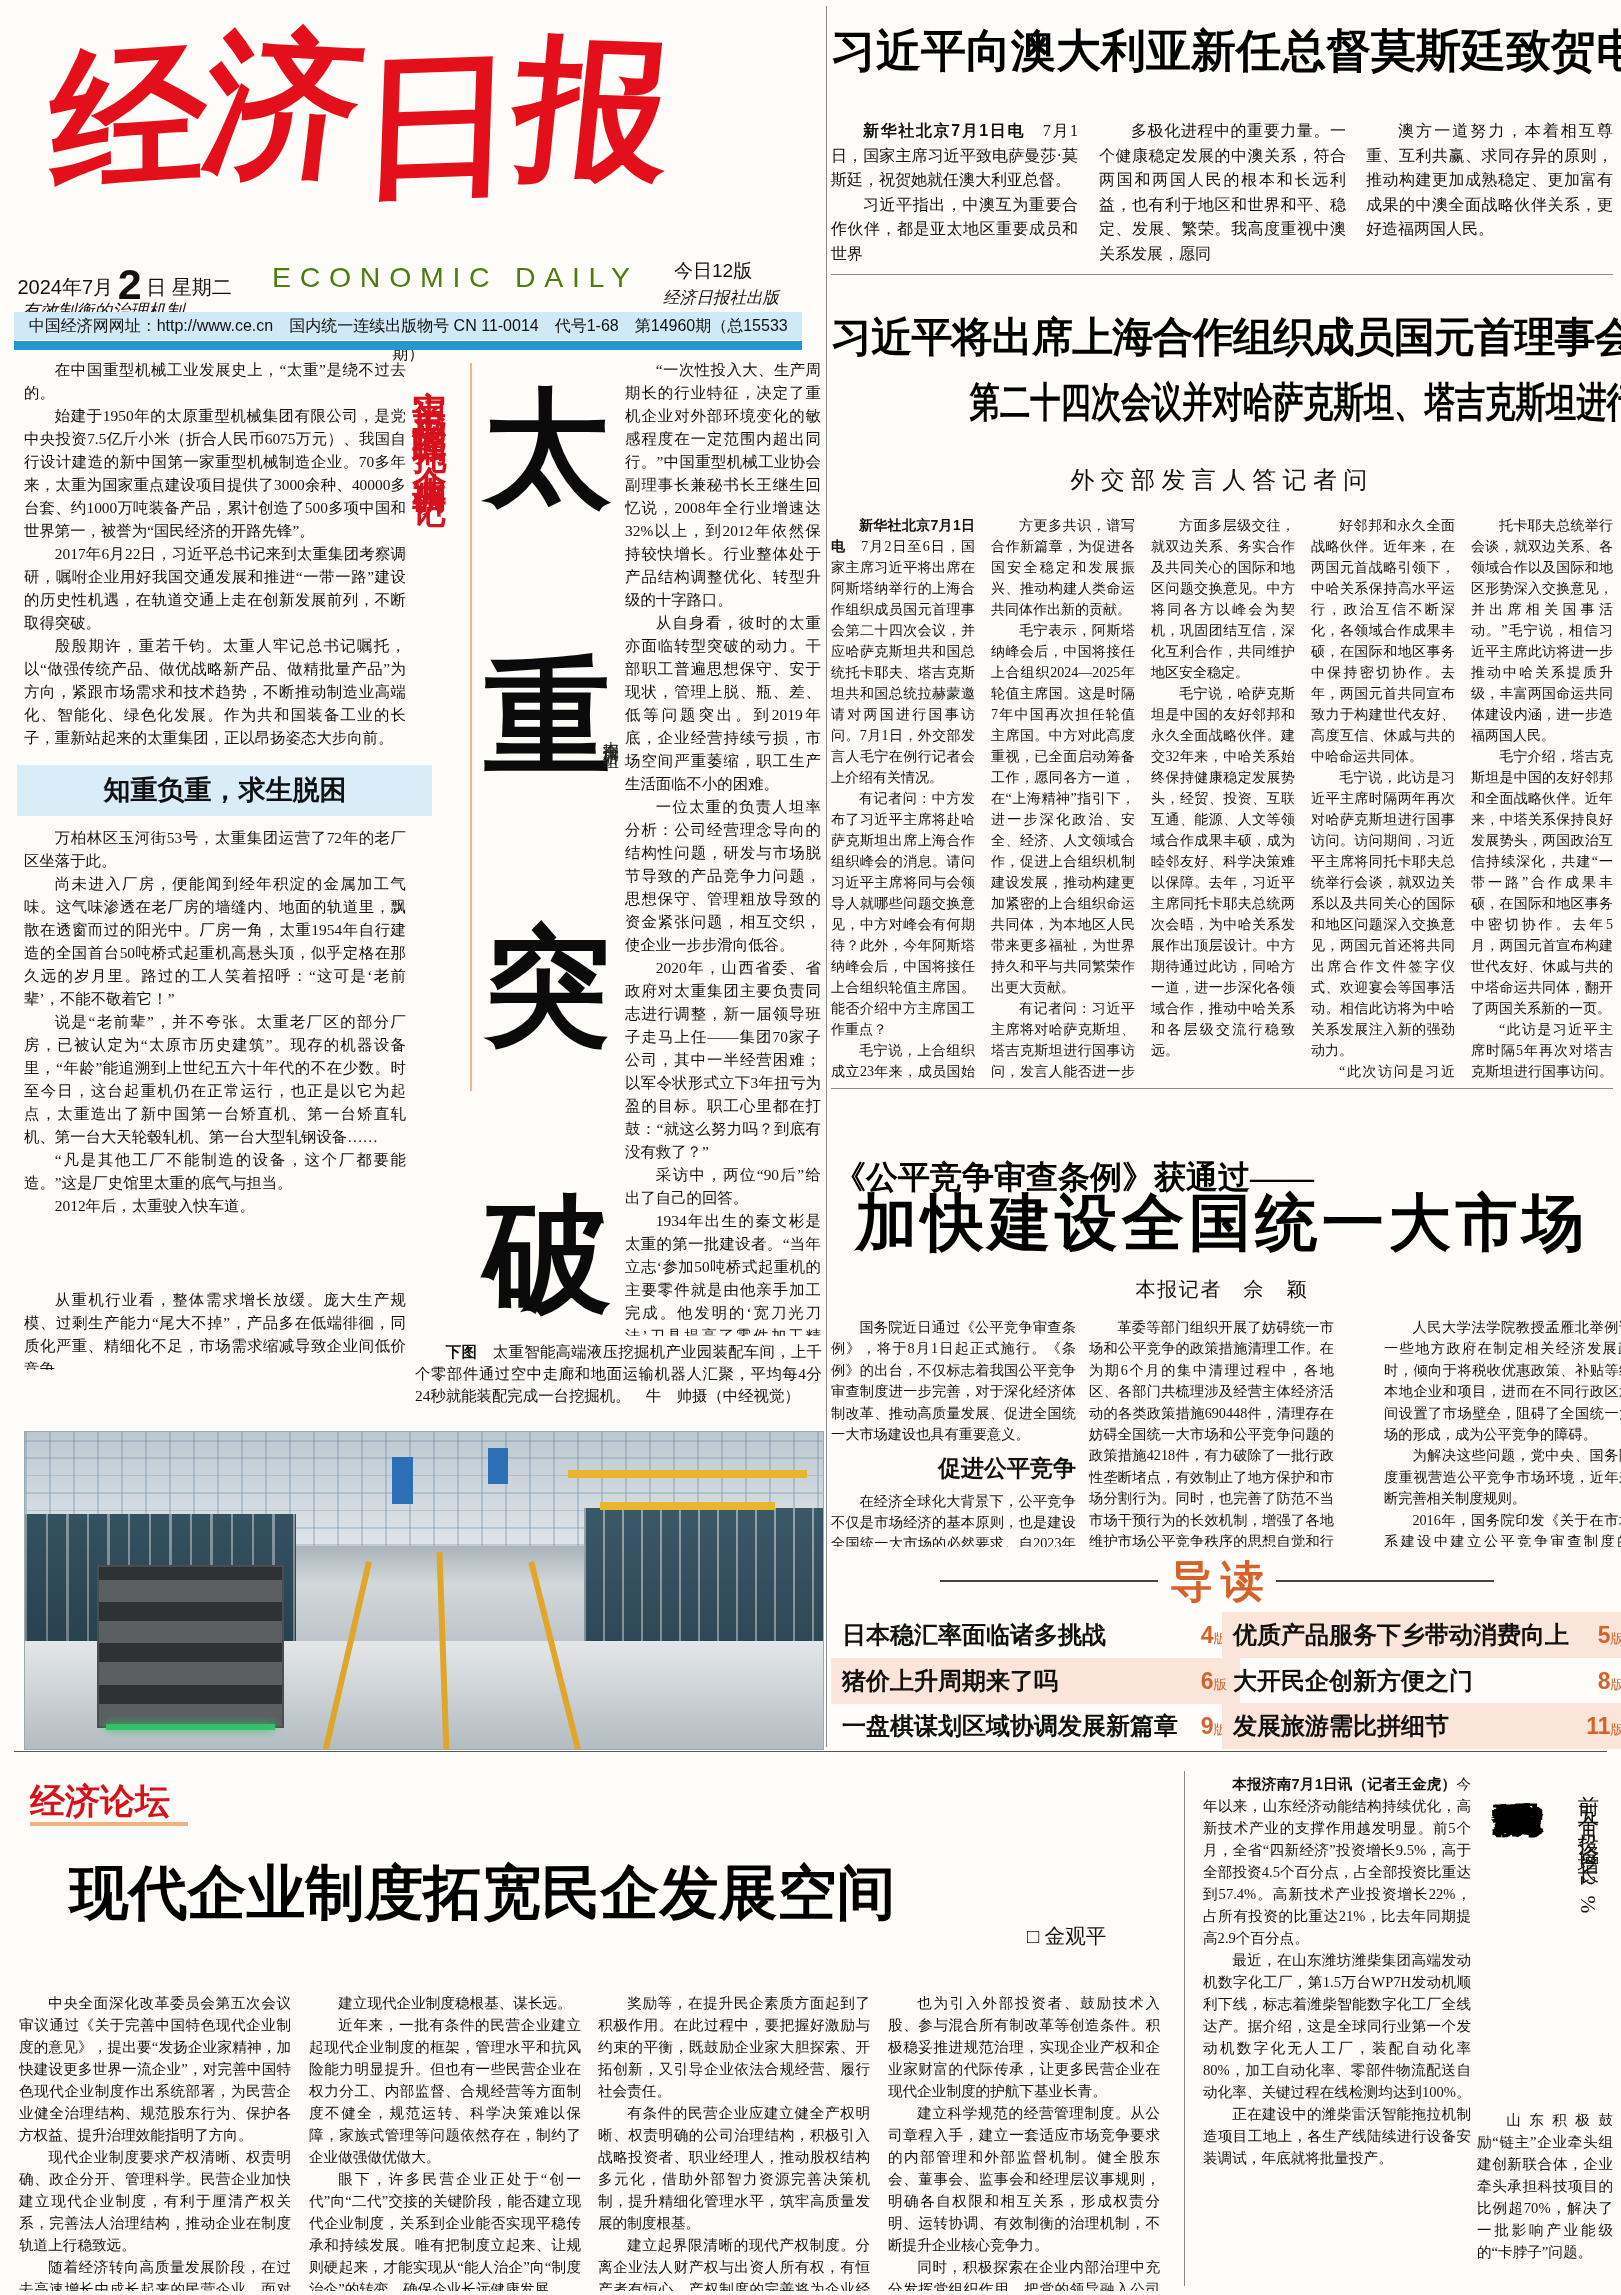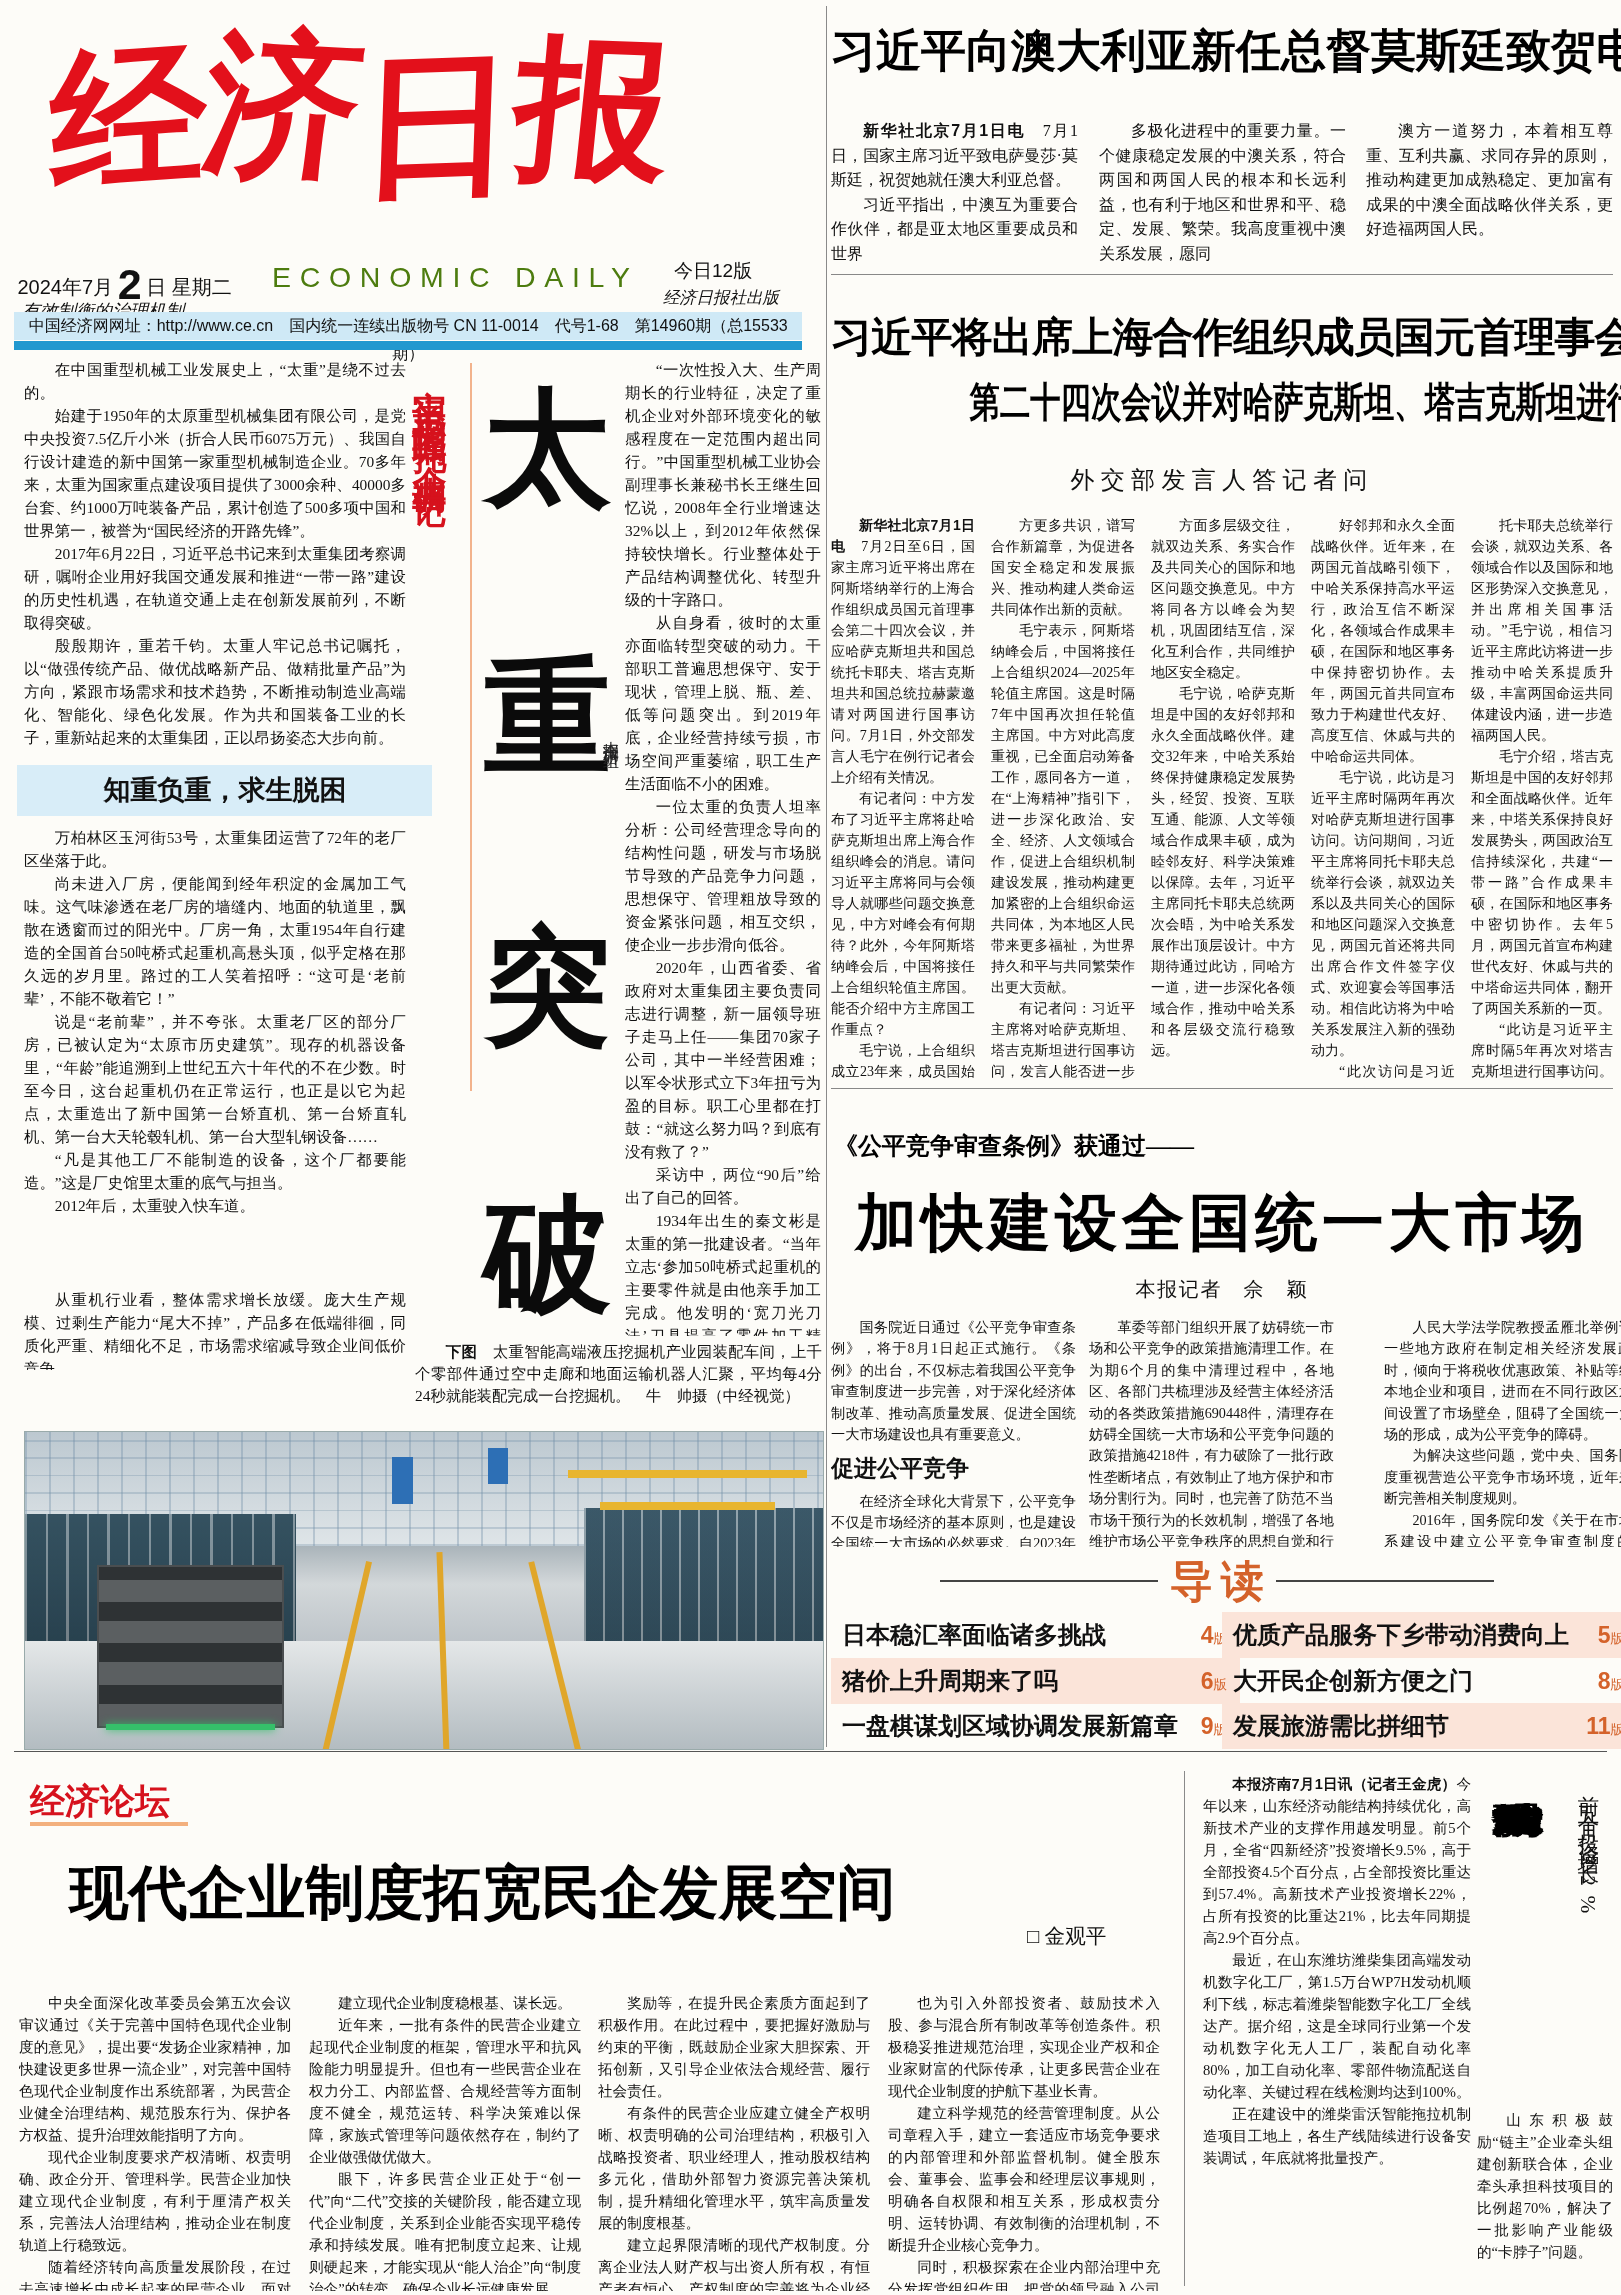--- a/index.html
+++ b/index.html
@@ -154,29 +154,29 @@
       <p>毛宁说，此访是习近平主席时隔两年再次对哈萨克斯坦进行国事访问。访问期间，习近平主席将同托卡耶夫总统举行会谈，就双边关系以及共同关心的国际和地区问题深入交换意见，两国元首还将共同出席合作文件签字仪式、欢迎宴会等国事活动。相信此访将为中哈关系发展注入新的强劲动力。</p>
       <p>“此次访问是习近平主席第五次访问哈萨克斯坦。访问期间，习近平主席将同</p>
     </div>
   <div class="abs col sco-text" style="left:1471px;top:515px;width:142px;height:564px;">
       <p>托卡耶夫总统举行会谈，就双边关系、各领域合作以及国际和地区形势深入交换意见，并出席相关国事活动。”毛宁说，相信习近平主席此访将进一步推动中哈关系提质升级，丰富两国命运共同体建设内涵，进一步造福两国人民。</p>
       <p>毛宁介绍，塔吉克斯坦是中国的友好邻邦和全面战略伙伴。近年来，中塔关系保持良好发展势头，两国政治互信持续深化，共建“一带一路”合作成果丰硕，在国际和地区事务中密切协作。去年5月，两国元首宣布构建世代友好、休戚与共的中塔命运共同体，翻开了两国关系新的一页。</p>
       <p>“此访是习近平主席时隔5年再次对塔吉克斯坦进行国事访问。访问期间，习近平主席将同拉赫蒙总统举行会谈，规划两国关系未来发展，见证签署多项合作文件。相信此访必将推动中塔全面战略伙伴关系不断迈上新台阶。”</p>
     </div>
   <div class="abs hrule" style="left:831px;top:1088px;width:782px;background:#888;"></div>
 
-  <div class="abs h-serif nowrap" style="left:834px;top:1130px;font-size:24px;">《公平竞争审查条例》获通过——</div>
+  <div class="abs h-serif nowrap" style="left:834px;top:1156px;font-size:32px;">《公平竞争审查条例》获通过——</div>
   <div class="abs h-serif nowrap" style="left:831px;top:1181px;width:782px;font-size:62px;text-align:center;letter-spacing:4.7px;">加快建设全国统一大市场</div>
   <div class="abs serif nowrap" style="left:831px;top:1276px;width:782px;font-size:20px;text-align:center;letter-spacing:1.6px;">本报记者　佘　颖</div>
 
   <div class="abs col mkt-text" style="left:831px;top:1317px;width:245px;height:230px;">
     <div>
         <p>国务院近日通过《公平竞争审查条例》，将于8月1日起正式施行。《条例》的出台，不仅标志着我国公平竞争审查制度进一步完善，对于深化经济体制改革、推动高质量发展、促进全国统一大市场建设也具有重要意义。</p>
       </div>
-    <div class="subhead-mkt" style="text-align:left;font-weight:bold;font-size:23px;padding:12.7px 0 11px;font-family:'Liberation Sans','DejaVu Sans',sans-serif;">促进公平竞争</div>
+    <div class="subhead-mkt" style="text-align:right;font-weight:bold;font-size:23px;padding:12.7px 0 11px;font-family:'Liberation Sans','DejaVu Sans',sans-serif;">促进公平竞争</div>
     <div>
         <p>在经济全球化大背景下，公平竞争不仅是市场经济的基本原则，也是建设全国统一大市场的必然要求。自2023年6月开始，市场监管总局联合国家发展改</p>
       </div>
   </div>
   <div class="abs col mkt-text" style="left:1089px;top:1317px;width:245px;height:230px;">
       <p>革委等部门组织开展了妨碍统一市场和公平竞争的政策措施清理工作。在为期6个月的集中清理过程中，各地区、各部门共梳理涉及经营主体经济活动的各类政策措施690448件，清理存在妨碍全国统一大市场和公平竞争问题的政策措施4218件，有力破除了一批行政性垄断堵点，有效制止了地方保护和市场分割行为。同时，也完善了防范不当市场干预行为的长效机制，增强了各地维护市场公平竞争秩序的思想自觉和行动自觉。</p>
     </div>
   <div class="abs col mkt-text" style="left:1384px;top:1317px;width:264px;height:230px;">
     <div>
         <p>人民大学法学院教授孟雁北举例说，一些地方政府在制定相关经济发展政策时，倾向于将税收优惠政策、补贴等给予本地企业和项目，进而在不同行政区划之间设置了市场壁垒，阻碍了全国统一大市场的形成，成为公平竞争的障碍。</p>

